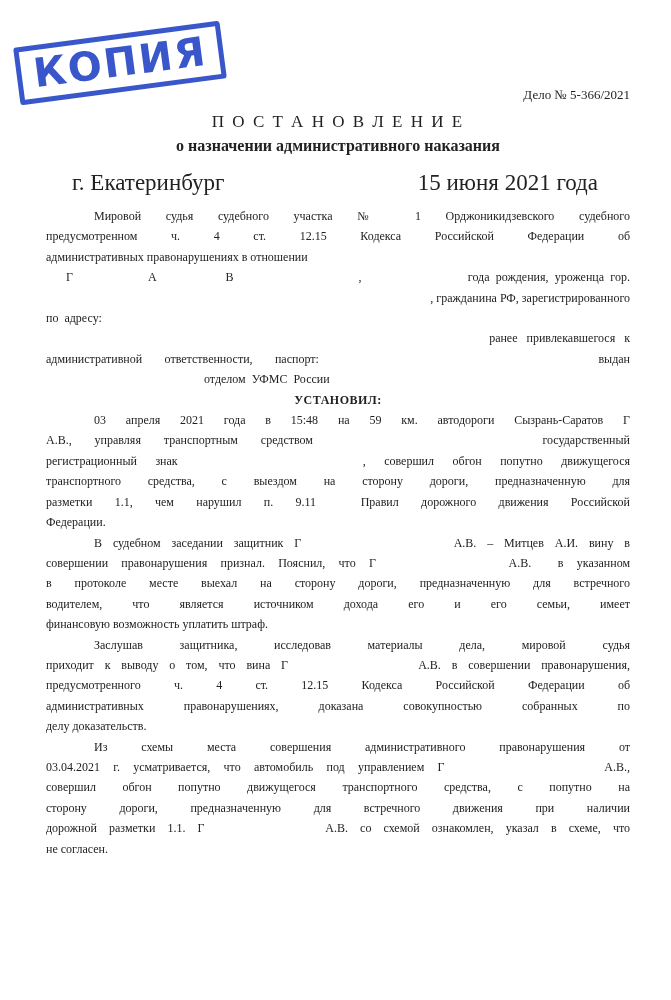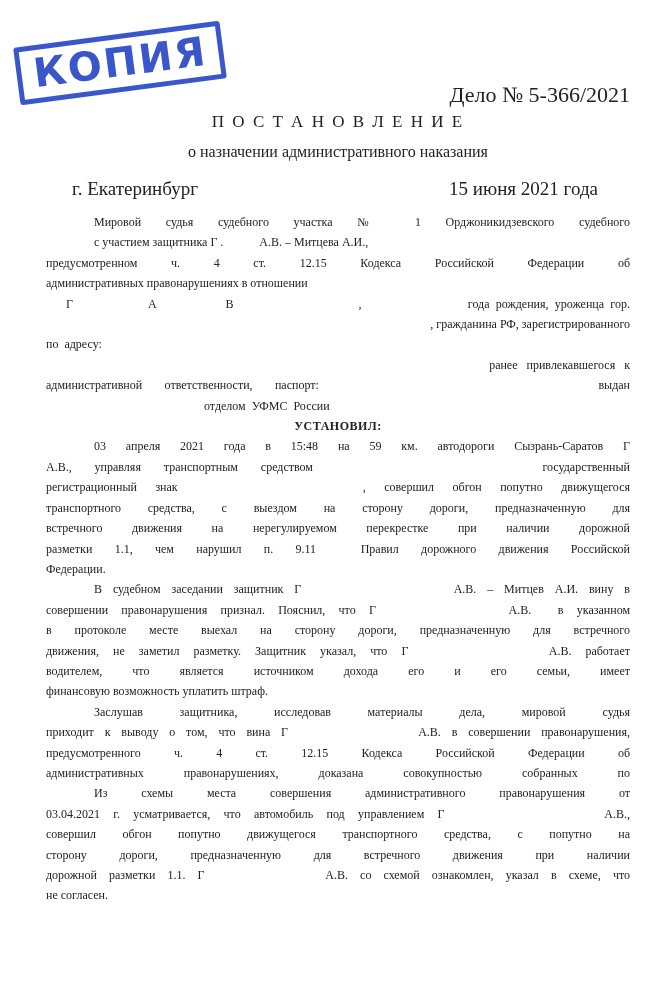--- a/index.html
+++ b/index.html
@@ -32,45 +32,45 @@
     font-weight: bold;
     font-size: 40px;
     line-height: 1.0;
     letter-spacing: 2px;
     opacity: 0.93;
   }
   
   .case-line {
     margin-top: 84px;
     text-align: right;
-    font-size: 22px;
+    font-size: 13px;
     line-height: 21px;
   }
   .title-line {
     margin-top: 6px;
     text-align: center;
     font-size: 17px;
     line-height: 22px;
     letter-spacing: 2px;
     white-space: pre-wrap;
   }
   .subtitle-line {
-    margin-top: 8px;
+    margin-top: 2px;
     text-align: center;
-    font-weight: normal;
+    font-weight: bold;
     font-size: 16px;
     line-height: 21px;
   }
   .place-date-row {
     display: flex;
     justify-content: space-between;
     margin-top: 16px;
     padding-left: 26px;
     padding-right: 32px;
-    font-size: 19px;
+    font-size: 23px;
     line-height: 21px;
   }
   
   .body {
     margin-top: 13px;
     font-size: 12px;
     line-height: 20.4px;
   }
   .ln {
     white-space: pre-wrap;
@@ -113,49 +113,47 @@
   <div class="title-line">П О С Т А Н О В Л Е Н И Е</div>
   <div class="subtitle-line">о назначении административного наказания</div>
 
   <div class="place-date-row">
     <span>г. Екатеринбург</span>
     <span>15 июня 2021 года</span>
   </div>
 
   <div class="body">
     <div class="ln j ind">Мировой судья судебного участка № 1 Орджоникидзевского судебного</div>
-    <div class="ln end ind">с участием защитника Г .            А.В. – Митцева А.И.,</div>
     <div class="ln j">предусмотренном  ч.  4  ст.  12.15  Кодекса  Российской  Федерации  об</div>
     <div class="ln end">административных правонарушениях в отношении</div>
     <div class="ln j ind2">Г            А           В                    ,                 года рождения, уроженца гор.</div>
     <div class="ln right">, гражданина РФ, зарегистрированного</div>
     <div class="ln end">по  адресу:</div>
     <div class="ln right">ранее   привлекавшегося   к</div>
     <div class="ln j">административной  ответственности,  паспорт:                         выдан</div>
     <div class="ln ofms">отделом  УФМС  России</div>
 
     <div class="ln heading">УСТАНОВИЛ:</div>
 
     <div class="ln j ind">03 апреля 2021 года в 15:48 на 59 км. автодороги Сызрань-Саратов Г</div>
     <div class="ln j">А.В.,  управляя  транспортным  средством                    государственный</div>
     <div class="ln j">регистрационный  знак                    ,  совершил  обгон  попутно  движущегося</div>
     <div class="ln j">транспортного средства, с выездом на сторону дороги, предназначенную для</div>
-    <div class="ln j">встречного движения на нерегулируемом перекрестке при наличии дорожной</div>
     <div class="ln j">разметки 1.1, чем нарушил п. 9.11  Правил дорожного движения Российской</div>
     <div class="ln end">Федерации.</div>
     <div class="ln j ind">В судебном заседании защитник Г              А.В. – Митцев А.И. вину в</div>
     <div class="ln j">совершении правонарушения признал. Пояснил, что Г          А.В.  в указанном</div>
     <div class="ln j">в протоколе месте выехал на сторону дороги, предназначенную для встречного</div>
-    <div class="ln j">движения, не заметил разметку. Защитник указал, что Г          А.В. работает</div>
     <div class="ln j">водителем,  что  является  источником  дохода  его  и  его  семьи,  имеет</div>
     <div class="ln end">финансовую возможность уплатить штраф.</div>
     <div class="ln j ind">Заслушав  защитника,  исследовав  материалы  дела,  мировой  судья</div>
     <div class="ln j">приходит к выводу о том, что вина Г            А.В. в совершении правонарушения,</div>
     <div class="ln j">предусмотренного  ч.  4  ст.  12.15  Кодекса  Российской  Федерации  об</div>
     <div class="ln j">административных правонарушениях, доказана совокупностью собранных по</div>
+    <div class="ln end">делу доказательств.</div>
     <div class="ln j ind">Из  схемы  места  совершения  административного  правонарушения  от</div>
     <div class="ln j">03.04.2021 г. усматривается, что автомобиль под управлением Г            А.В.,</div>
     <div class="ln j">совершил обгон попутно движущегося транспортного средства, с попутно на</div>
     <div class="ln j">сторону  дороги,  предназначенную  для  встречного  движения  при  наличии</div>
     <div class="ln j">дорожной разметки 1.1. Г          А.В. со схемой ознакомлен, указал в схеме, что</div>
     <div class="ln end">не согласен.</div>
   </div>
 
 </div>
 

